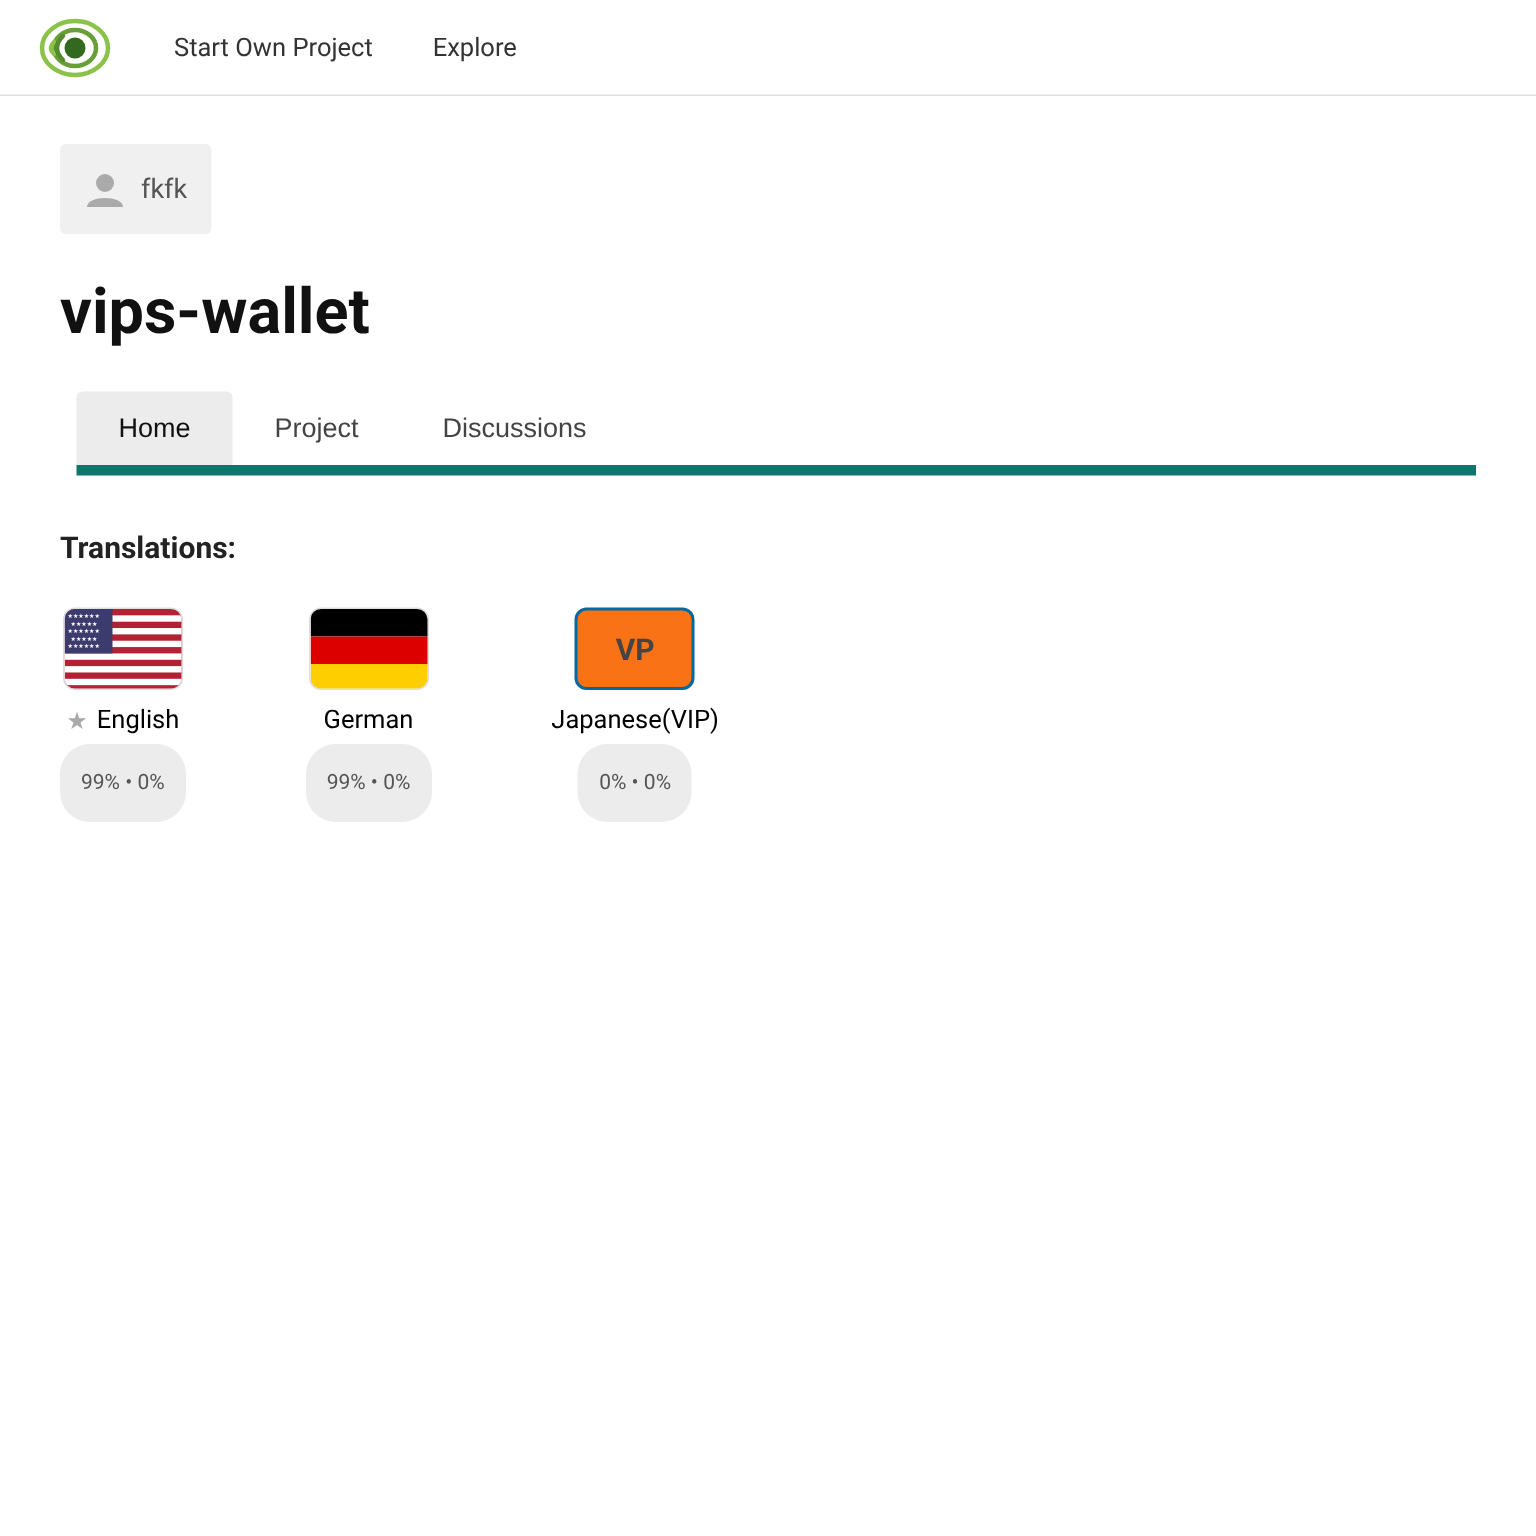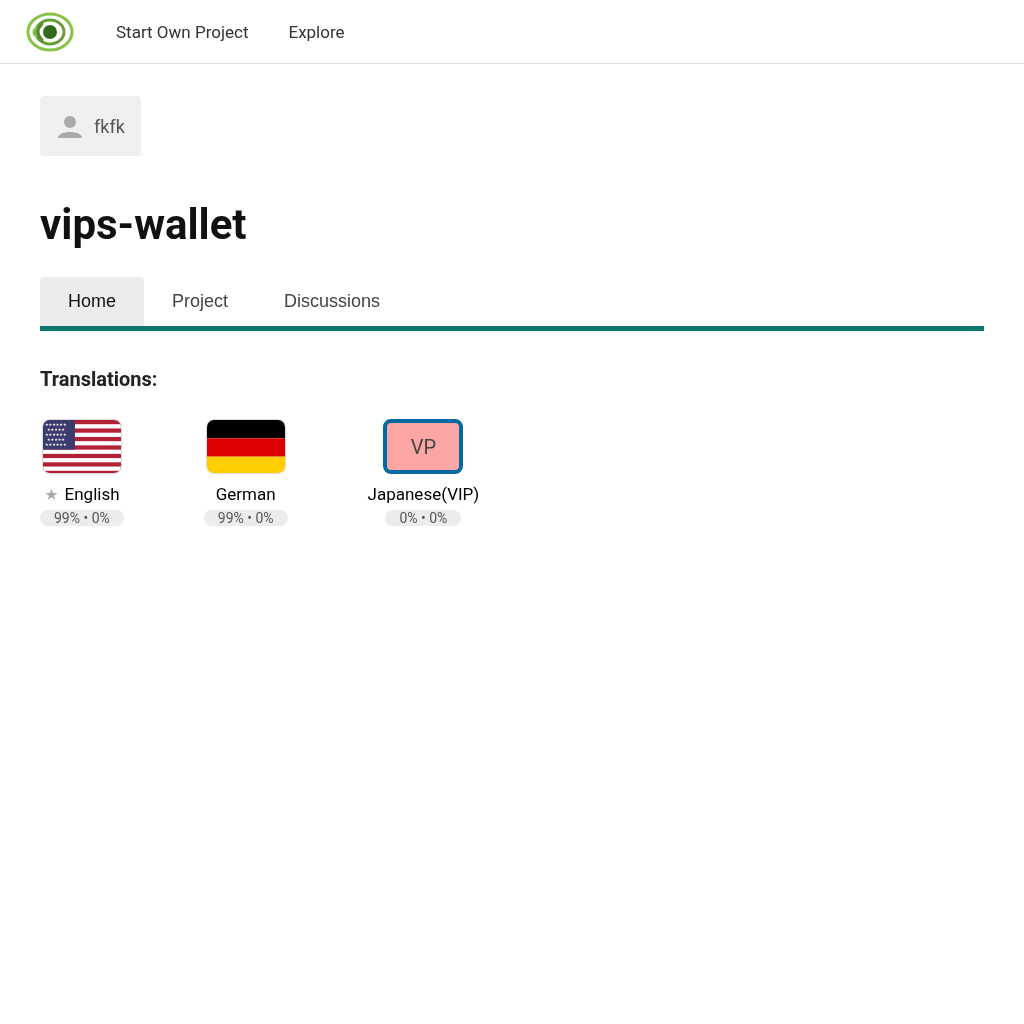--- a/index.html
+++ b/index.html
@@ -52,28 +52,28 @@
       font-size: 18px;
       color: #555;
     }
 
     
     .project-title {
       font-size: 42px;
       font-weight: 700;
       color: #111;
       margin-bottom: 28px;
-      margin-top: 16px;
     }
 
     
     .tabs {
       display: flex;
-      border-bottom: 5px solid #0f766e;
+      border-bottom: 7px solid #0f766e;
       margin-bottom: 36px;
+      margin-left: 11px;
     }
     .tab {
       padding: 14px 28px;
       font-size: 18px;
       cursor: pointer;
       color: #444;
       border: none;
       background: none;
       position: relative;
     }
@@ -112,50 +112,50 @@
       overflow: hidden;
       margin-bottom: 10px;
       border: 1px solid #ddd;
     }
 
     
     .vp-badge {
       width: 80px;
       height: 55px;
       border-radius: 8px;
-      background: #fca5a5;
+      background: #f97316;
       display: flex;
       align-items: center;
       justify-content: center;
       font-size: 20px;
-      font-weight: 400;
+      font-weight: 700;
       color: #444;
       margin-bottom: 10px;
-      border: 4px solid #0369a1;
+      border: 2px solid #0369a1;
     }
 
     .lang-name-row {
       display: flex;
       align-items: center;
       gap: 6px;
       margin-bottom: 6px;
     }
     .star-icon {
       color: #aaa;
       font-size: 16px;
     }
     .lang-name {
       font-size: 17px;
       color: #000000;
     }
 
     .lang-stats {
       background: #ececec;
       border-radius: 20px;
-      padding: 0 14px;
+      padding: 18px 14px;
       font-size: 14px;
       color: #555;
     }
   </style>
 </head>
 <body>
 
 <header class="header">
 
   <svg class="logo" viewBox="0 0 52 44" xmlns="http://www.w3.org/2000/svg">

